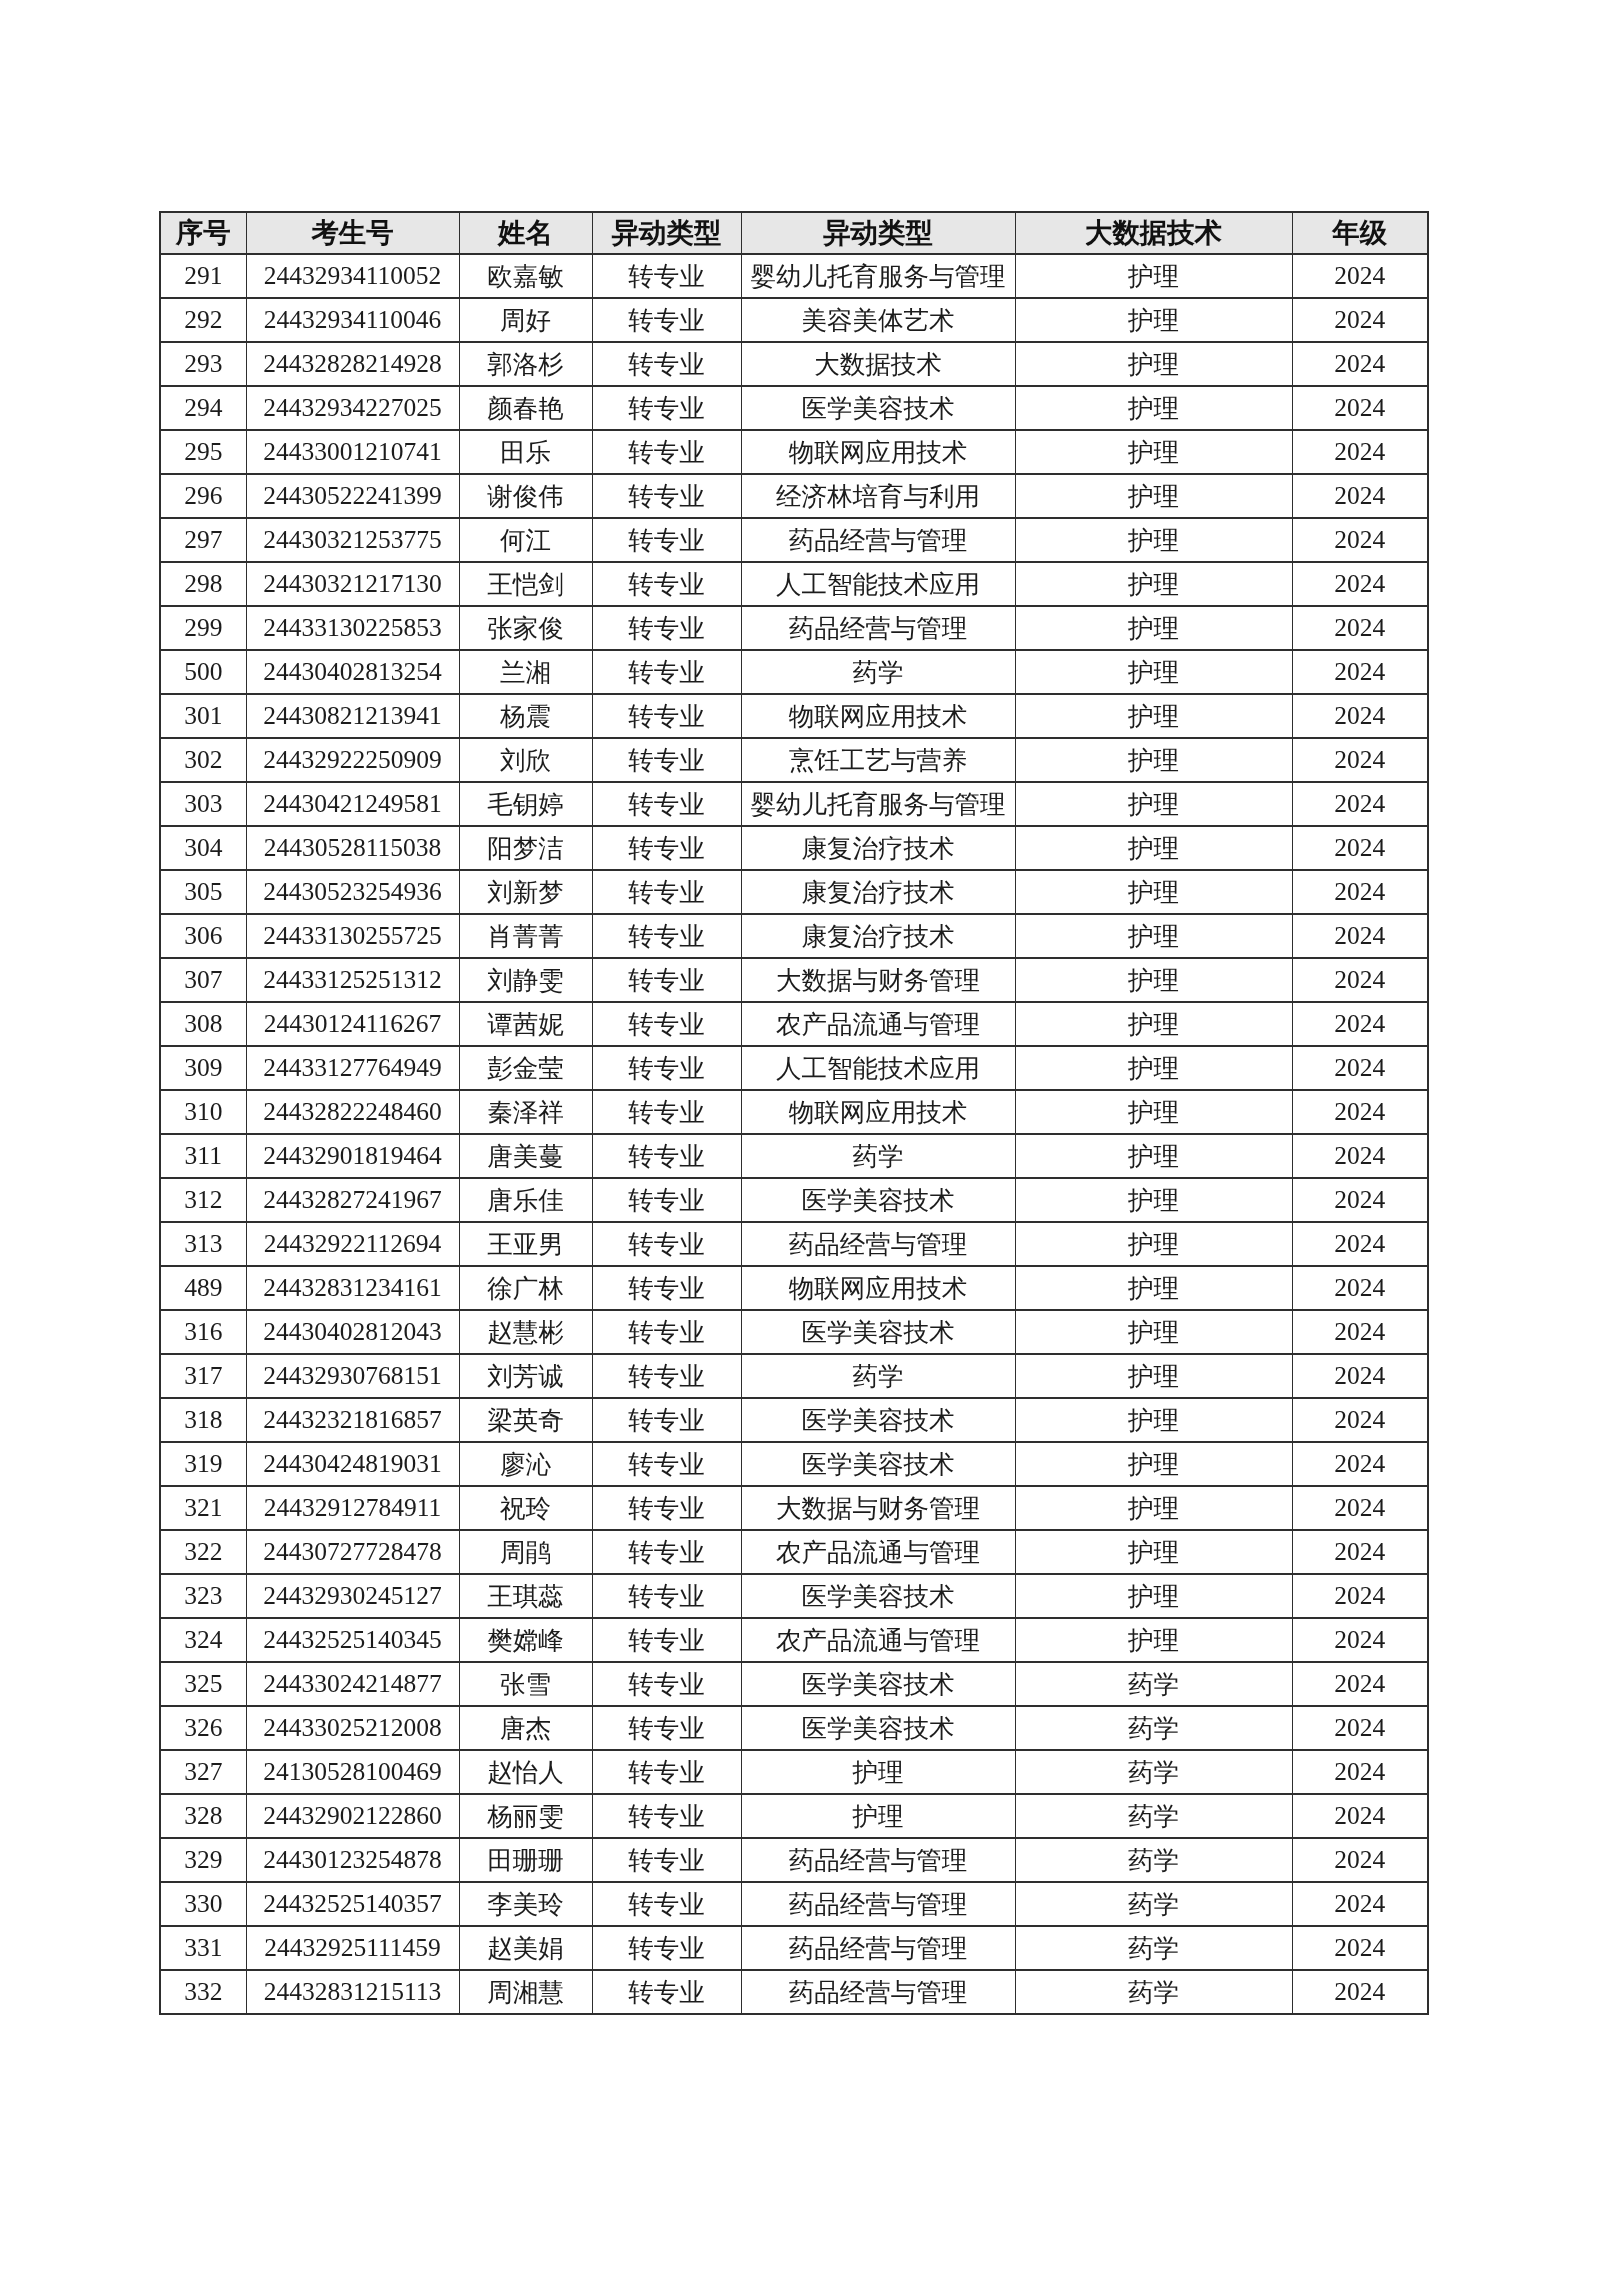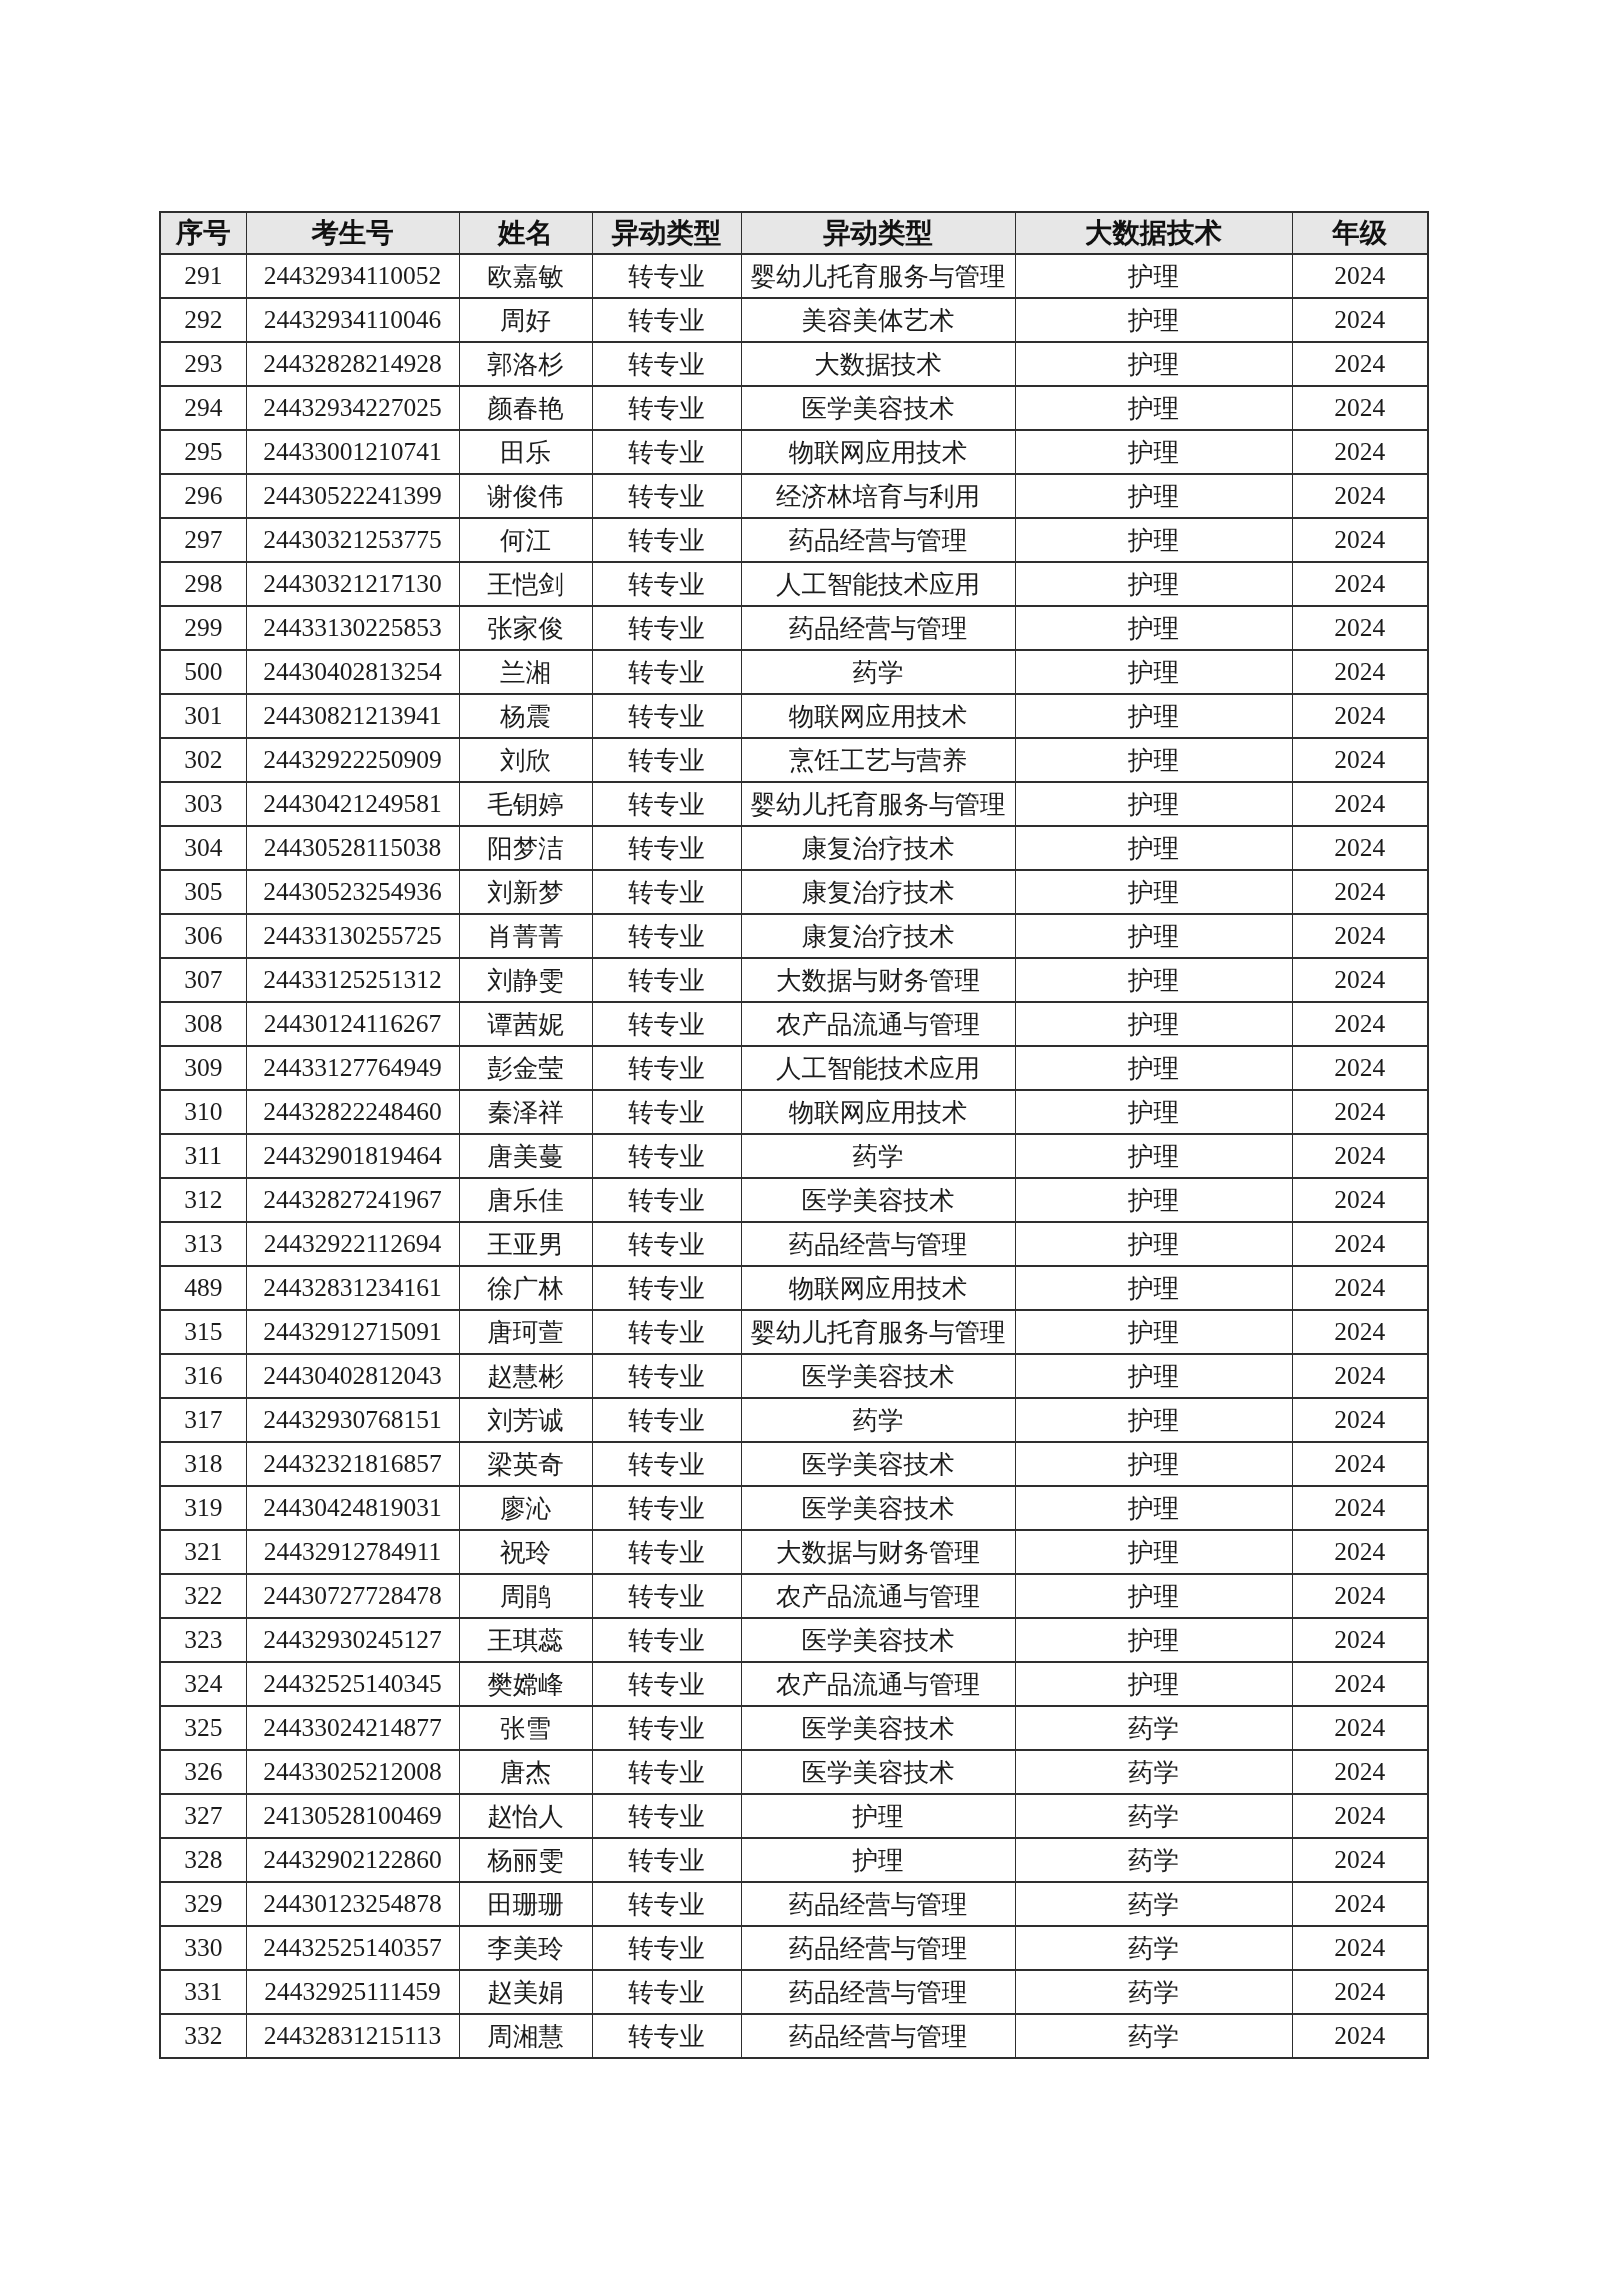--- a/index.html
+++ b/index.html
@@ -302,29 +302,20 @@
         <tr>
       <td>489</td>
       <td>24432831234161</td>
       <td>徐广林</td>
       <td>转专业</td>
       <td>物联网应用技术</td>
       <td>护理</td>
       <td>2024</td>
     </tr>
         <tr>
-      <td>315</td>
-      <td>24432912715091</td>
-      <td>唐珂萱</td>
-      <td>转专业</td>
-      <td>婴幼儿托育服务与管理</td>
-      <td>护理</td>
-      <td>2024</td>
-    </tr>
-        <tr>
       <td>316</td>
       <td>24430402812043</td>
       <td>赵慧彬</td>
       <td>转专业</td>
       <td>医学美容技术</td>
       <td>护理</td>
       <td>2024</td>
     </tr>
         <tr>
       <td>317</td>

